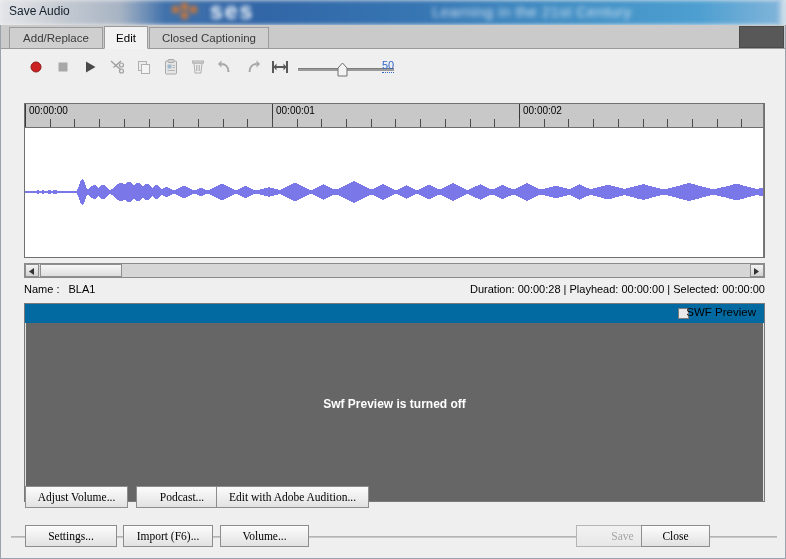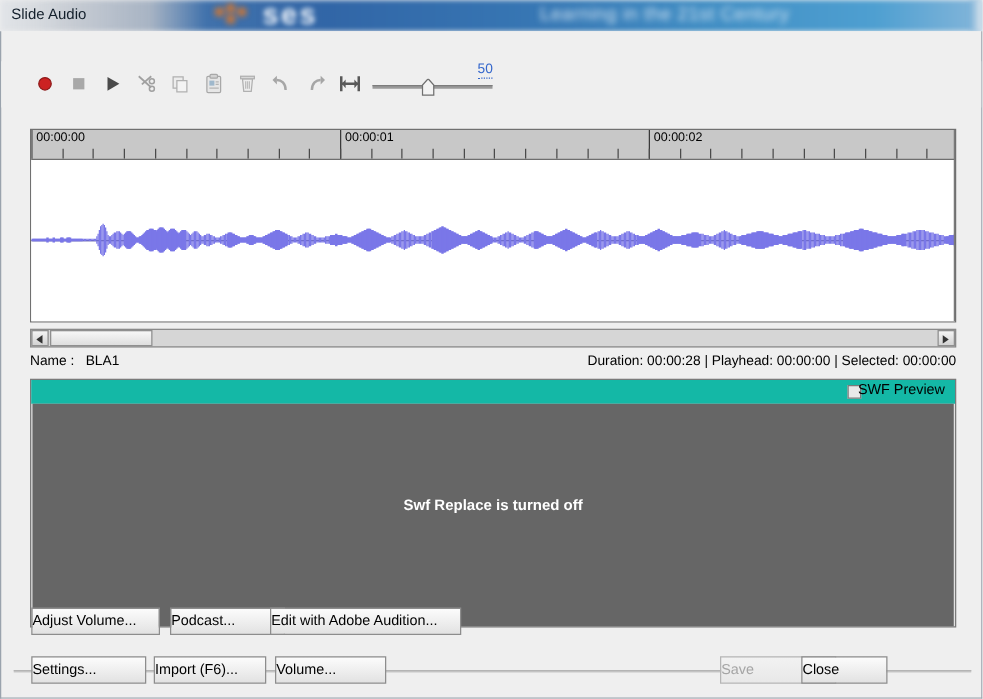--- a/index.html
+++ b/index.html
@@ -104,21 +104,21 @@
 
   .slider-wrap{position:absolute;left:297px;top:14px;width:96px;height:14px;}
   .slider-track{
     position:absolute;left:0;top:5px;width:96px;height:3px;
     background:#9a9a9a;border-top:1px solid #7d7d7d;box-sizing:border-box;
   }
   .slider-thumb{
     position:absolute;left:39px;top:0px;width:11px;height:14px;
   }
   .slider-value{
-    position:absolute;left:381px;top:0;
+    position:absolute;left:381px;top:10px;
     font-size:11px;color:#3366cc;
     border-bottom:1px dotted #3366cc;padding-bottom:1px;
   }
   .vol-label{
     position:absolute;right:22px;top:62px;
     font-size:11.5px;color:#3333cc;
   }
 
   
   .wavepanel{
@@ -176,21 +176,21 @@
   .info-left{position:absolute;left:0;top:0;}
   .info-right{position:absolute;right:0;top:0;white-space:nowrap;}
 
   
   .previewpanel{
     position:absolute;left:23px;top:278px;width:741px;height:199px;
     border:1px solid #7a7a7a;background:#e2e2e2;box-sizing:border-box;
   }
   .swfrow{
     position:absolute;left:0;top:0;width:739px;height:19px;
-    background:#14b8a6;
+    background:#0369a1;
     text-align:center;
   }
   .swfcheck{
     position:absolute;right:75px;top:4px;width:11px;height:11px;
     background:#e9e9e9;border:1px solid #7b7b7b;box-sizing:border-box;
     cursor:default;
   }
   .swflabel{position:absolute;right:8px;top:2px;font-size:11.5px;color:#000;}
   .swfstage{
     position:absolute;left:1px;top:19px;width:737px;height:178px;
@@ -200,22 +200,22 @@
   .swfmsg{
     font-size:12px;font-weight:bold;color:#fff;
     transform:translateY(-8px);
   }
 
   
   .btn{
     position:absolute;height:22px;line-height:20px;
     background:linear-gradient(#fcfcfc,#e2e2e2);
     border:1px solid #8d8d8d;box-sizing:border-box;
-    font-size:11.5px;color:#000;text-align:left;
-    font-family:Liberation Sans, sans-serif;cursor:default;
+    font-size:11.5px;color:#000;text-align:center;
+    font-family:Liberation Serif, serif;cursor:default;
     white-space:nowrap;
   }
   .btn.disabled{color:#a5a5a5;background:linear-gradient(#f2f2f2,#e8e8e8);border-color:#b5b5b5;}
 
   .sep{
     position:absolute;left:10px;top:511px;width:766px;height:1px;
     background:#c8c8c8;border-top:1px solid #b4b4b4;
   }
 </style>
 </head>
@@ -227,25 +227,38 @@
     <div class="tb-blur"></div>
     <div class="tb-logo">
       <i></i>
         <i></i>
         <i></i>
         <i></i>
     </div>
     <div class="tb-ses">ses</div>
     <div class="tb-tag">Learning in the 21st Century</div>
     <div class="tb-rightedge"></div>
-    <div class="tb-title">Slide Audio</div>
+    <div class="tb-title">Save Audio</div>
   </div>
 
   <div class="dialog">
 
+    <div class="tabstrip">
+      <div class="tabfill"></div>
+      <div class="tab" style="left:8px;width:94px;">
+        <span>Add/Replace</span>
+      </div>
+      <div class="tab active" style="left:103px;width:44px;">
+        <span>Edit</span>
+      </div>
+      <div class="tab" style="left:148px;width:120px;">
+        <span>Closed Captioning</span>
+      </div>
+      <div class="tab-dark"></div>
+    </div>
 
     <div class="toolbar">
       <div class="ticons">
 
         <span class="ticon">
           <svg width="22" height="22" viewBox="0 0 22 22">
             <circle cx="11" cy="11" r="5" fill="#cc2222"></circle>
             <circle cx="11" cy="11" r="5" fill="none" stroke="#8e1a1a" stroke-width="1"></circle>
           </svg>
         </span>
@@ -1132,21 +1145,21 @@
       </div>
       <div class="info-right">Duration:  00:00:28  | Playhead:  00:00:00  | Selected:  00:00:00</div>
     </div>
 
     <div class="previewpanel">
       <div class="swfrow">
         <div class="swfcheck"></div>
         <div class="swflabel">SWF Preview</div>
       </div>
       <div class="swfstage">
-        <div class="swfmsg">Swf Replace is turned off</div>
+        <div class="swfmsg">Swf Preview is turned off</div>
       </div>
     </div>
 
     <div class="btn" style="left:24px;top:461px;width:103px;">
       <span>Adjust Volume...</span>
     </div>
     <div class="btn" style="left:135px;top:461px;width:92px;">
       <span>Podcast...</span>
     </div>
     <div class="btn" style="left:215px;top:461px;width:153px;">

